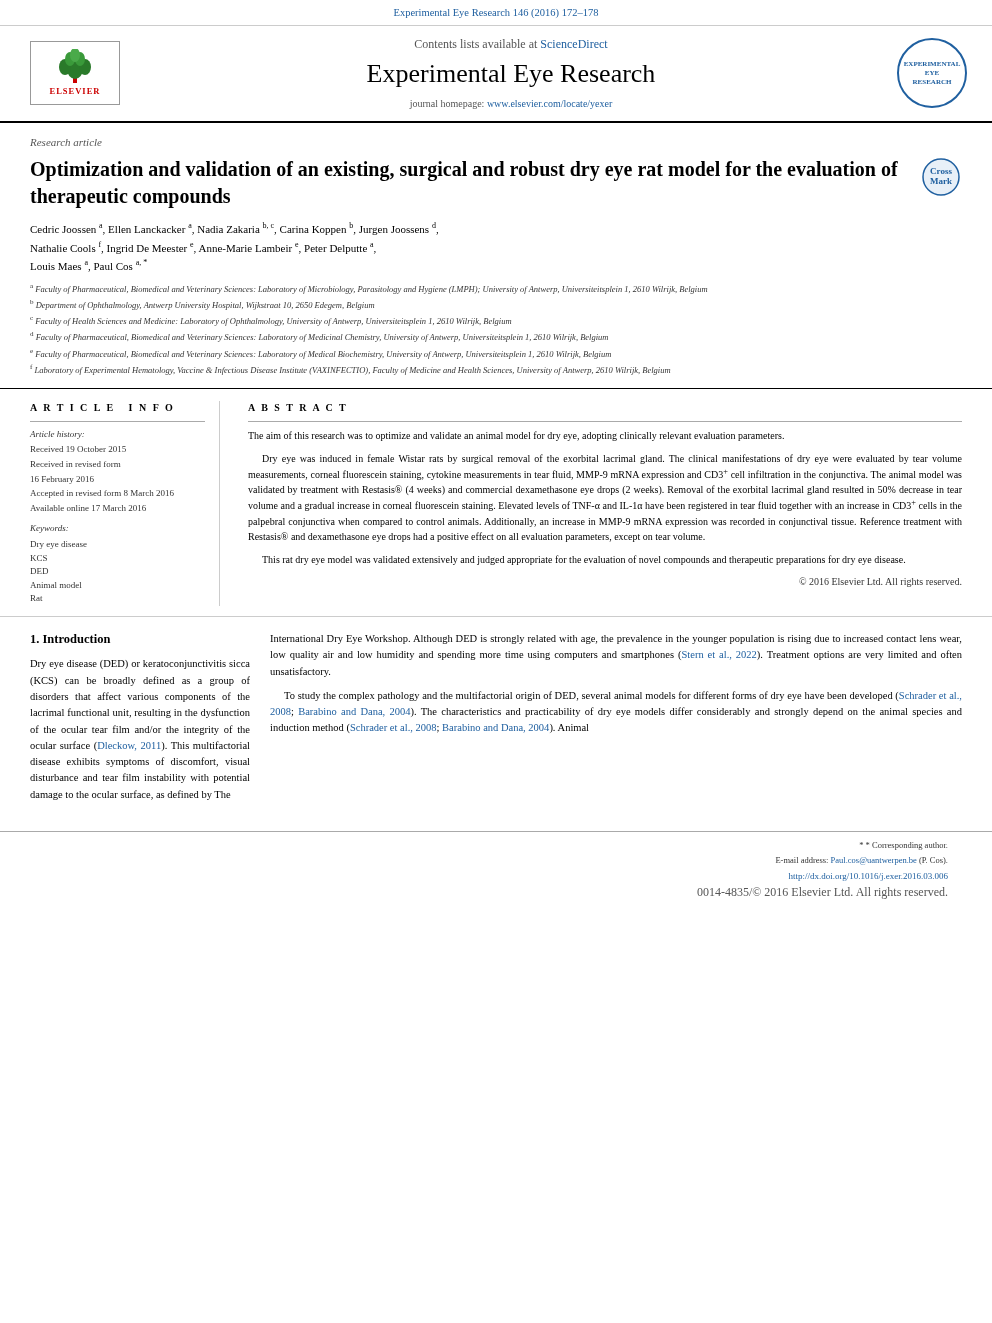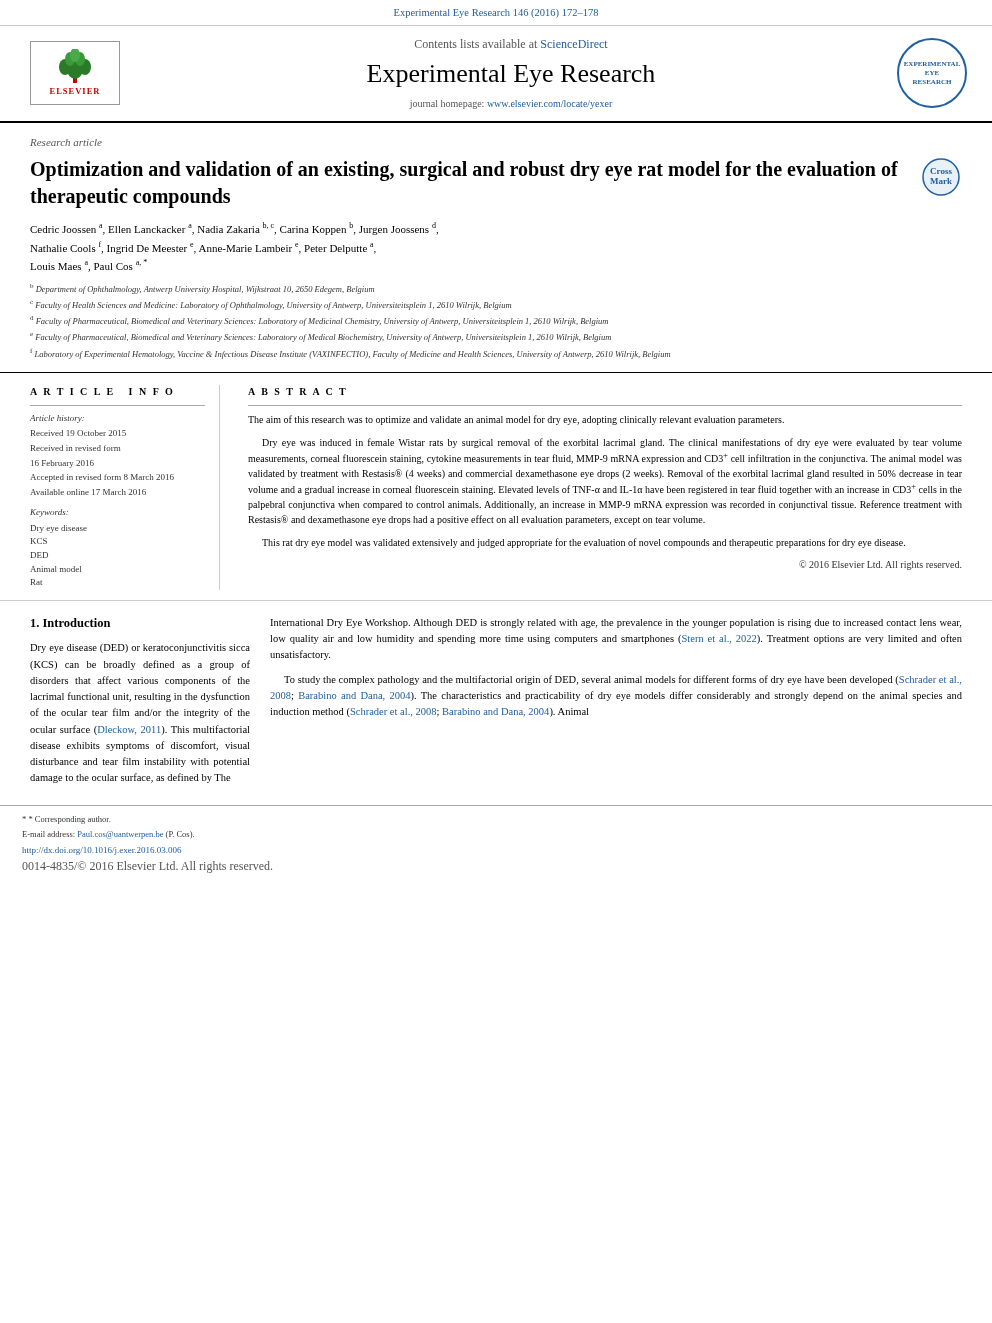--- a/index.html
+++ b/index.html
@@ -271,22 +271,24 @@
       text-indent: 14px;
     }
     .body-para:first-child {
       text-indent: 0;
     }
     .inline-link {
       color: #2060a0;
     }
     
     .article-footer {
-      padding: 8px 22px 6px;
+      padding: 8px 44px 6px;
       border-top: 1px solid #aaa;
+      margin-top: 10px;
+      text-align: right;
     }
     .footnote-text {
       font-size: 8.5px;
       color: #333;
       margin-bottom: 3px;
     }
     .footer-doi {
       font-size: 9px;
       color: #2060a0;
       margin-bottom: 2px;
@@ -352,20 +354,23 @@
       </div>
     </div>
 
     <div class="authors-line">
       Cedric Joossen <sup class="sup-ref">a</sup>, Ellen Lanckacker <sup class="sup-ref">a</sup>, Nadia Zakaria <sup class="sup-ref">b, c</sup>, Carina Koppen <sup class="sup-ref">b</sup>, Jurgen Joossens <sup class="sup-ref">d</sup>,<br>
       Nathalie Cools <sup class="sup-ref">f</sup>, Ingrid De Meester <sup class="sup-ref">e</sup>, Anne-Marie Lambeir <sup class="sup-ref">e</sup>, Peter Delputte <sup class="sup-ref">a</sup>,<br>
       Louis Maes <sup class="sup-ref">a</sup>, Paul Cos <sup class="sup-ref">a, *</sup>
     </div>
 
     <div class="affiliations-block">
+      <div class="affiliation-row">
+        <sup>a</sup> <em>Faculty of Pharmaceutical, Biomedical and Veterinary Sciences: Laboratory of Microbiology, Parasitology and Hygiene (LMPH); University of Antwerp, Universiteitsplein 1, 2610 Wilrijk, Belgium</em>
+      </div>
       <div class="affiliation-row">
         <sup>b</sup> <em>Department of Ophthalmology, Antwerp University Hospital, Wijkstraat 10, 2650 Edegem, Belgium</em>
       </div>
       <div class="affiliation-row">
         <sup>c</sup> <em>Faculty of Health Sciences and Medicine: Laboratory of Ophthalmology, University of Antwerp, Universiteitsplein 1, 2610 Wilrijk, Belgium</em>
       </div>
       <div class="affiliation-row">
         <sup>d</sup> <em>Faculty of Pharmaceutical, Biomedical and Veterinary Sciences: Laboratory of Medicinal Chemistry, University of Antwerp, Universiteitsplein 1, 2610 Wilrijk, Belgium</em>
       </div>
       <div class="affiliation-row">

